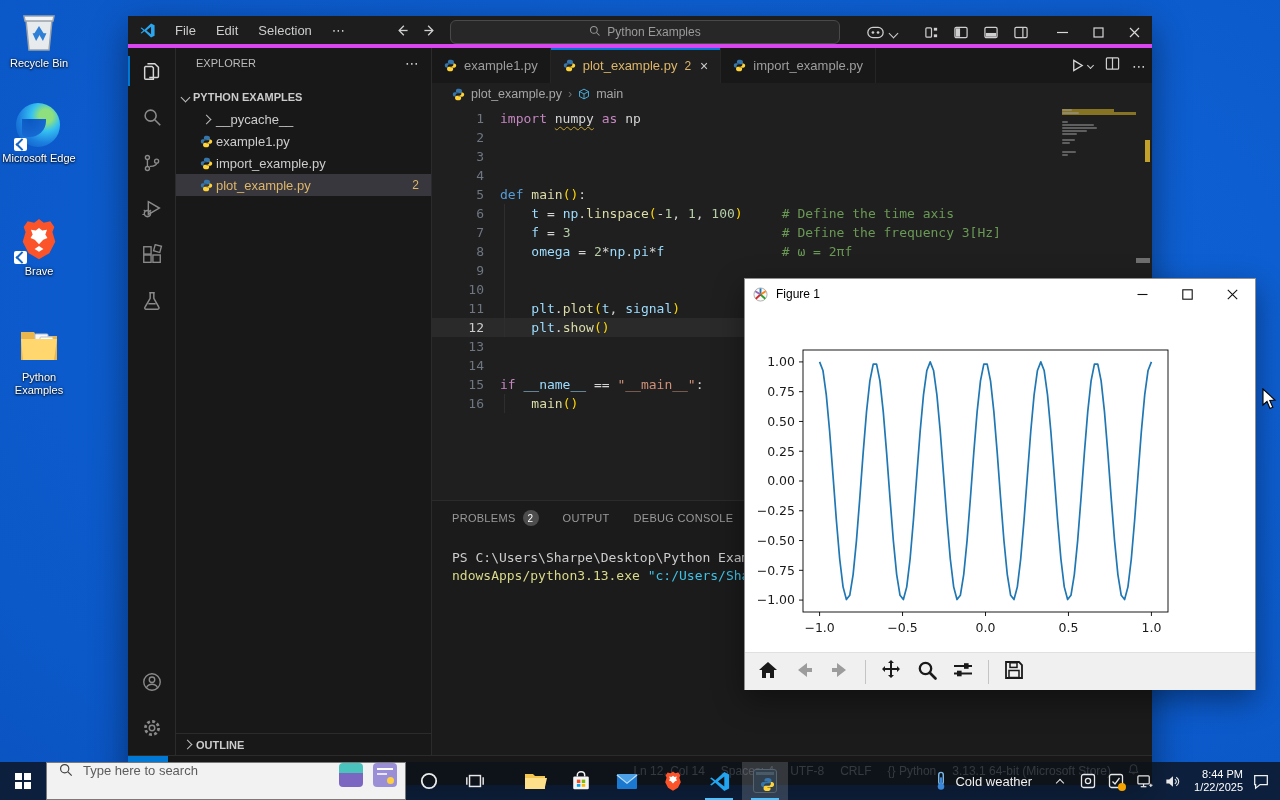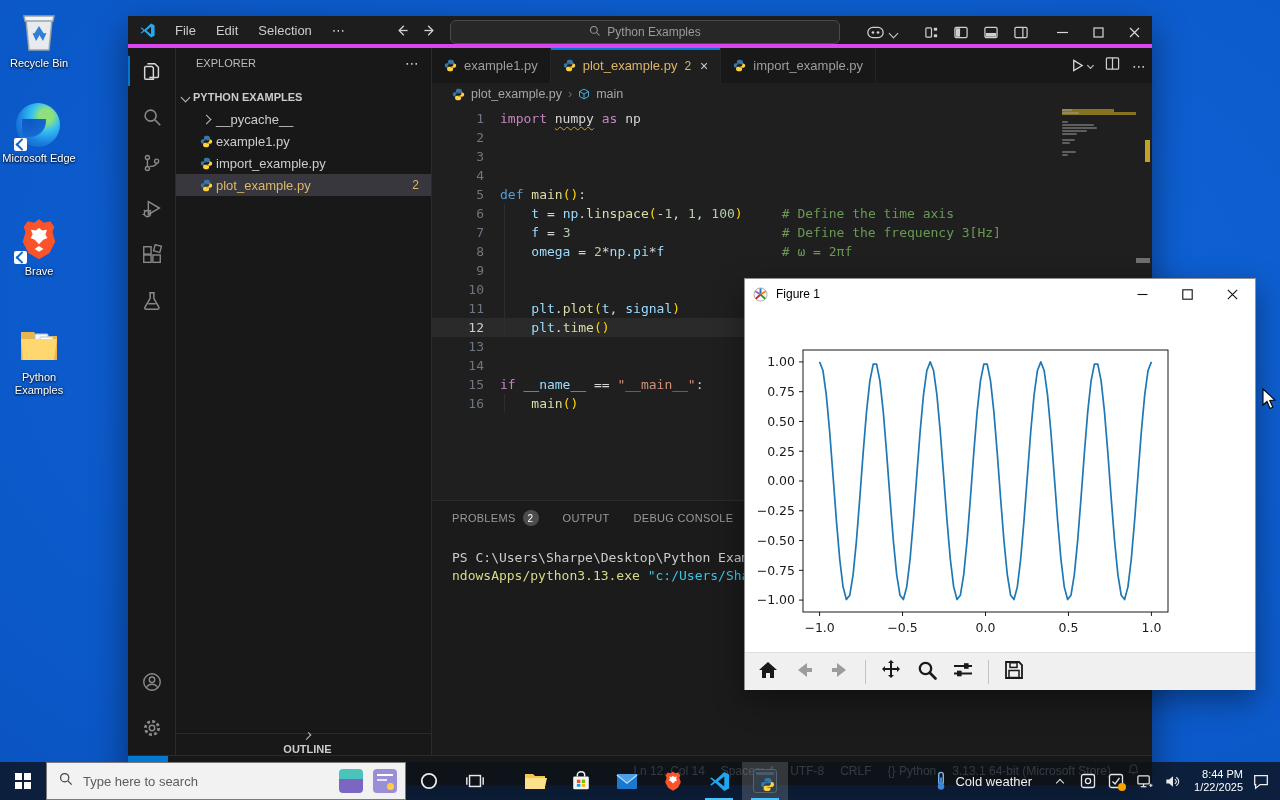--- a/index.html
+++ b/index.html
@@ -31,21 +31,21 @@
   .act-bottom { position:absolute; bottom:4px; left:0; }
 
   .sidebar { width:256px; background:#181818; border-right:1px solid #2b2b2b; position:relative; color:#cccccc; }
   .sb-header { height:30px; display:flex; align-items:center; justify-content:space-between; padding:0 12px 0 20px; font-size:11px; color:#bbbbbb; }
   .sb-root { height:22px; display:flex; align-items:center; gap:4px; font-size:11px; font-weight:bold; color:#cccccc; padding-left:6px; margin-top:8px; }
   .tree-item { height:22px; display:flex; align-items:center; font-size:13px; padding-left:20px; position:relative; }
   .tree-item .gap-ico { width:20px; display:flex; justify-content:center; }
   .tree-item.selected { background:#37373d; color:#ddb66a; }
   .tree-item .t-badge { position:absolute; right:12px; color:#ddb66a; font-size:12px; }
   .sb-bottom { position:absolute; bottom:0; left:0; width:100%; }
-  .sb-sec { height:22px; border-top:1px solid #2b2b2b; display:flex; align-items:center; gap:5px; font-size:11px; font-weight:bold; color:#cccccc; padding-left:8px;flex-direction:column; }
+  .sb-sec { height:22px; border-top:1px solid #2b2b2b; display:flex; align-items:center; gap:5px; font-size:11px; font-weight:bold; color:#cccccc; padding-left:8px; }
   .chev { display:inline-block; width:7px; height:7px; border-right:1.4px solid #bdbdbd; border-bottom:1.4px solid #bdbdbd; }
   .chev.right { transform:rotate(-45deg); }
   .chev.down { transform:rotate(45deg); }
 
   .editor-col { flex:1; position:relative; background:#1f1f1f; }
   .tabbar { position:absolute; left:0; top:0; width:100%; height:35px; background:#181818; display:flex; }
   .tab { height:35px; display:flex; align-items:center; gap:7px; padding:0 12px; font-size:13px; color:#9d9d9d; border-right:1px solid #252525; position:relative; background:#181818; }
   .tab.active { background:#1f1f1f; color:#ddb66a; }
   .tab.active:before { content:""; position:absolute; left:0; right:0; top:0; height:1.5px; background:#0078d4; }
   .tab .tab-badge { color:#ddb66a; font-size:12px; }
@@ -93,21 +93,21 @@
   .fig-ctl { width:45px; height:30px; display:flex; align-items:center; justify-content:center; }
   .fig-canvas { height:343px; background:#ffffff; }
   .fig-toolbar { height:38px; background:#f0f0f0; display:flex; align-items:center; gap:14px; padding-left:12px; border-top:1px solid #e0e0e0; }
   .fig-sep { width:1px; height:24px; background:#c4c4c4; }
 
   
   .taskbar { position:absolute; left:0; bottom:0; width:1280px; height:38px; background:rgba(12,17,26,.8); z-index:100; display:flex; align-items:stretch; }
   .tb-start { width:46px; display:flex; align-items:center; justify-content:center; }
   .win-logo { width:16px; height:16px; display:grid; grid-template-columns:7px 7px; grid-template-rows:7px 7px; gap:2px; }
   .win-logo div { background:#fff; }
-  .tb-search { width:360px; background:#f2f2f2; border:1px solid #7a7a7a; display:flex; align-items:center; gap:10px; padding:0 8px 0 12px; position:relative; }
+  .tb-search { width:360px; background:#f2f2f2; border:1px solid #7a7a7a; display:flex; align-items:flex-start; gap:10px; padding:0 8px 0 12px; position:relative; }
   .tb-search .ph { color:#5c5c5c; font-size:13px; flex:1; }
   .hl-ico { width:24px; height:24px; border-radius:4px; flex:none; }
   .tb-app { width:46px; display:flex; align-items:center; justify-content:center; position:relative; }
   .tb-app.underlined:after { content:""; position:absolute; bottom:0; left:9px; right:9px; height:2px; background:#4cc2ff; }
   .tb-app.focused { background:rgba(255,255,255,.16); }
   .tray { position:absolute; right:0; top:0; height:38px; display:flex; align-items:center; }
   .weather { display:flex; align-items:center; gap:7px; color:#f0f0f0; font-size:13px; margin-right:14px; }
   .tray-ico { width:22px; height:38px; display:flex; align-items:center; justify-content:center; margin:0 3px; position:relative; }
   .clock { text-align:right; color:#fff; font-size:11px; line-height:13px; margin:0 4px 0 8px; }
   .orange-dot { position:absolute; right:1px; bottom:9px; width:8px; height:8px; border-radius:50%; background:#f7a300; }
@@ -460,21 +460,21 @@
             <span class="ltext"></span>
           </div>
           <div class="crow">
             <span class="iguide"></span>
             <span class="lnum">11</span>
             <span class="ltext"><span class="tok tx">    </span><span class="tok vr">plt</span><span class="tok op">.</span><span class="tok fn">plot</span><span class="tok pr">(</span><span class="tok vr">t</span><span class="tok op">, </span><span class="tok vr">signal</span><span class="tok pr">)</span></span>
           </div>
           <div class="crow cur">
             <span class="iguide"></span>
             <span class="lnum">12</span>
-            <span class="ltext"><span class="tok tx">    </span><span class="tok vr">plt</span><span class="tok op">.</span><span class="tok fn">time</span><span class="tok pr">()</span></span>
+            <span class="ltext"><span class="tok tx">    </span><span class="tok vr">plt</span><span class="tok op">.</span><span class="tok fn">show</span><span class="tok pr">()</span></span>
           </div>
           <div class="crow">
             <span class="lnum">13</span>
             <span class="ltext"></span>
           </div>
           <div class="crow">
             <span class="lnum">14</span>
             <span class="ltext"></span>
           </div>
           <div class="crow">

